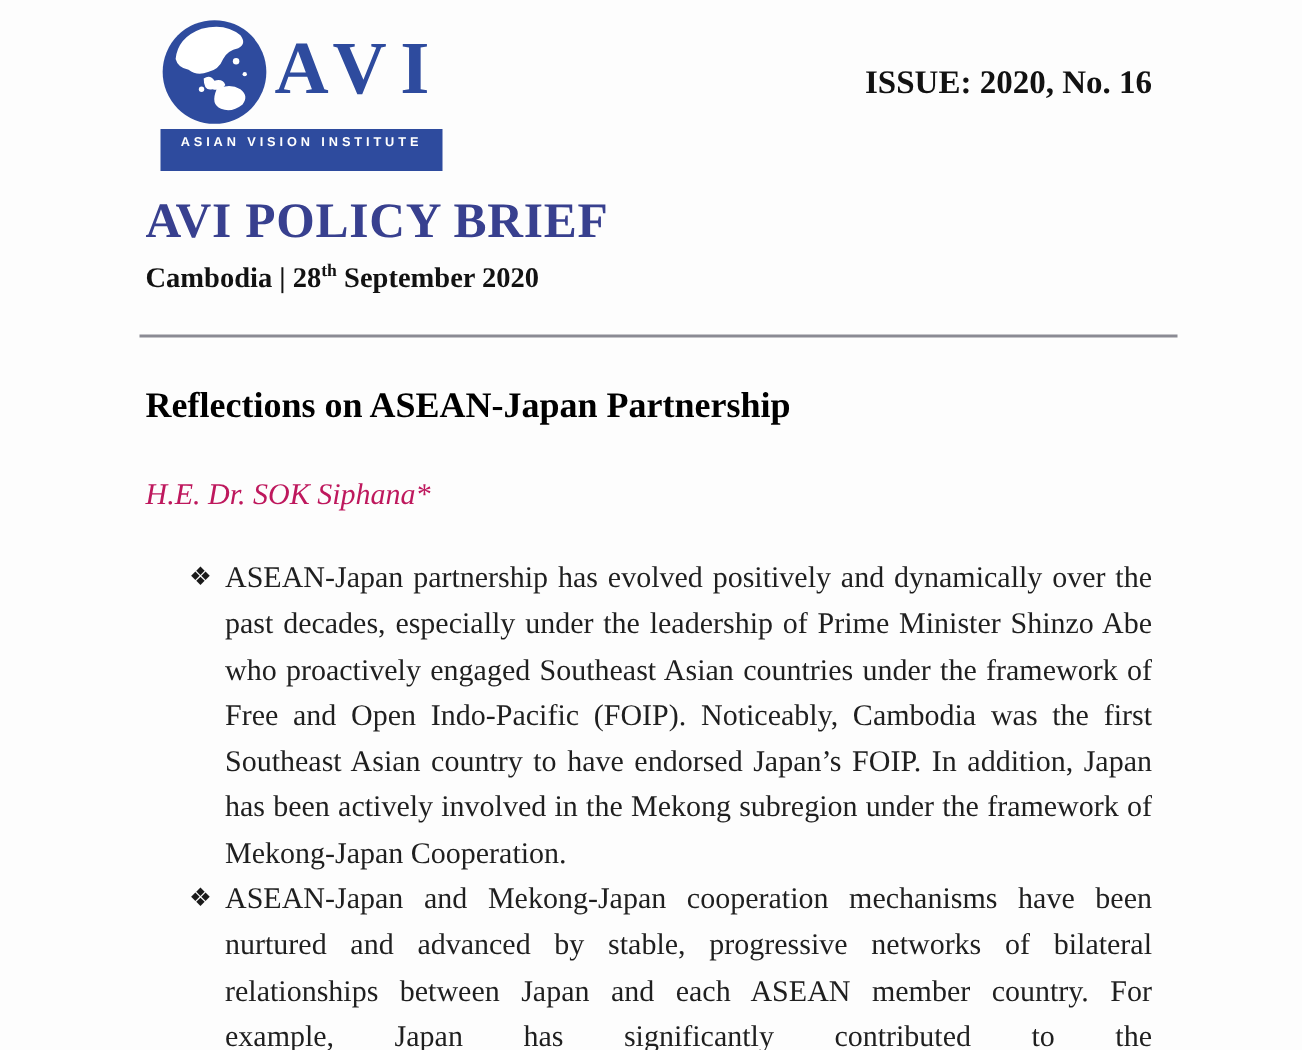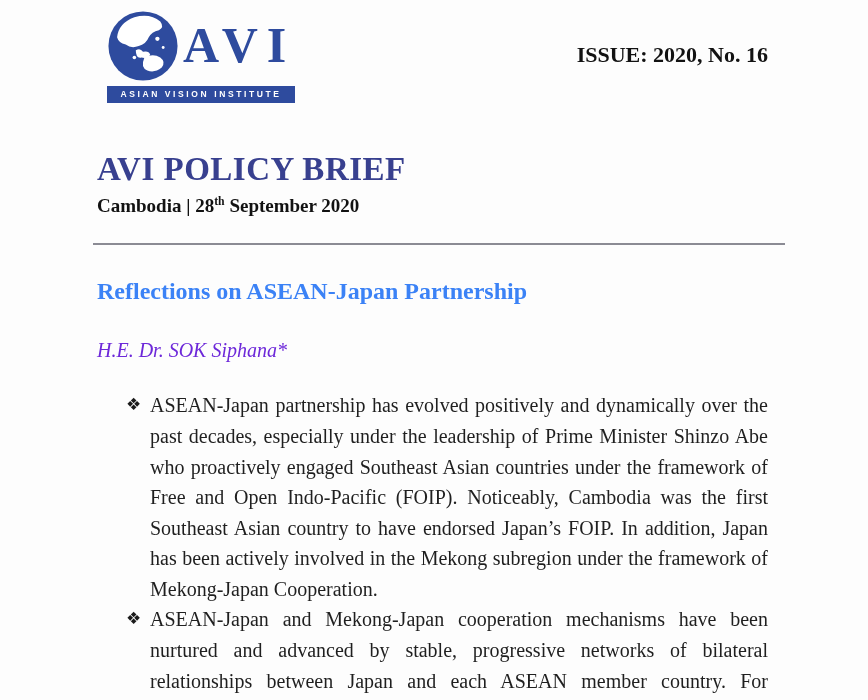--- a/index.html
+++ b/index.html
@@ -12,55 +12,55 @@
   .page { width: 868px; height: 700px; padding: 10px 0 0 97px; }
 
   
   .header-row {
     width: 671px;
     display: flex;
     justify-content: space-between;
     align-items: flex-start;
   }
   .logo { width: 188px; margin-left: 10px; }
-  .logo-top { display: flex; align-items: center; height: 70px; }
+  .logo-top { display: flex; align-items: flex-start; height: 70px; }
   .globe { width: 72px; height: 72px; flex: 0 0 auto; margin-top: 2px; }
   .logo-acronym {
     font-family: "Liberation Serif", serif;
     font-weight: bold;
     font-size: 50px;
     letter-spacing: 9px;
     color: #2e4b9e;
     margin-left: 4px;
     line-height: 70px;
   }
   .logo-bar {
     margin-top: 6px;
     width: 188px;
-    height: 17px;
+    height: 28px;
     background: #2e4b9e;
     color: #ffffff;
     font-family: "Liberation Sans", sans-serif;
     font-weight: bold;
     font-size: 8.5px;
     letter-spacing: 2.6px;
     text-align: center;
     line-height: 17px;
   }
   .issue {
     margin-top: 32px;
     font-weight: bold;
     font-size: 22px;
     color: #121212;
     white-space: nowrap;
   }
 
   
   .brief-title {
-    margin-top: 48px;
+    margin-top: 16px;
     font-weight: bold;
     font-size: 33px;
     letter-spacing: 0.5px;
     color: #38408f;
   }
   .dateline {
     margin-top: 7px;
     font-weight: bold;
     font-size: 19px;
     color: #121212;
@@ -72,27 +72,27 @@
     width: 692px;
     border: 0;
     border-top: 2px solid #8b8b94;
   }
 
   
   .article-title {
     margin-top: 33px;
     font-weight: bold;
     font-size: 24px;
-    color: #3b82f6;
+    color: #000000;
   }
   .author {
     margin-top: 34px;
     font-style: italic;
     font-size: 20px;
-    color: #6d28d9;
+    color: #be185d;
   }
   .section-heading {
     margin-top: 26px;
     font-weight: bold;
     font-size: 24px;
     color: #141414;
   }
 
   .summary-list {
     list-style: none;

